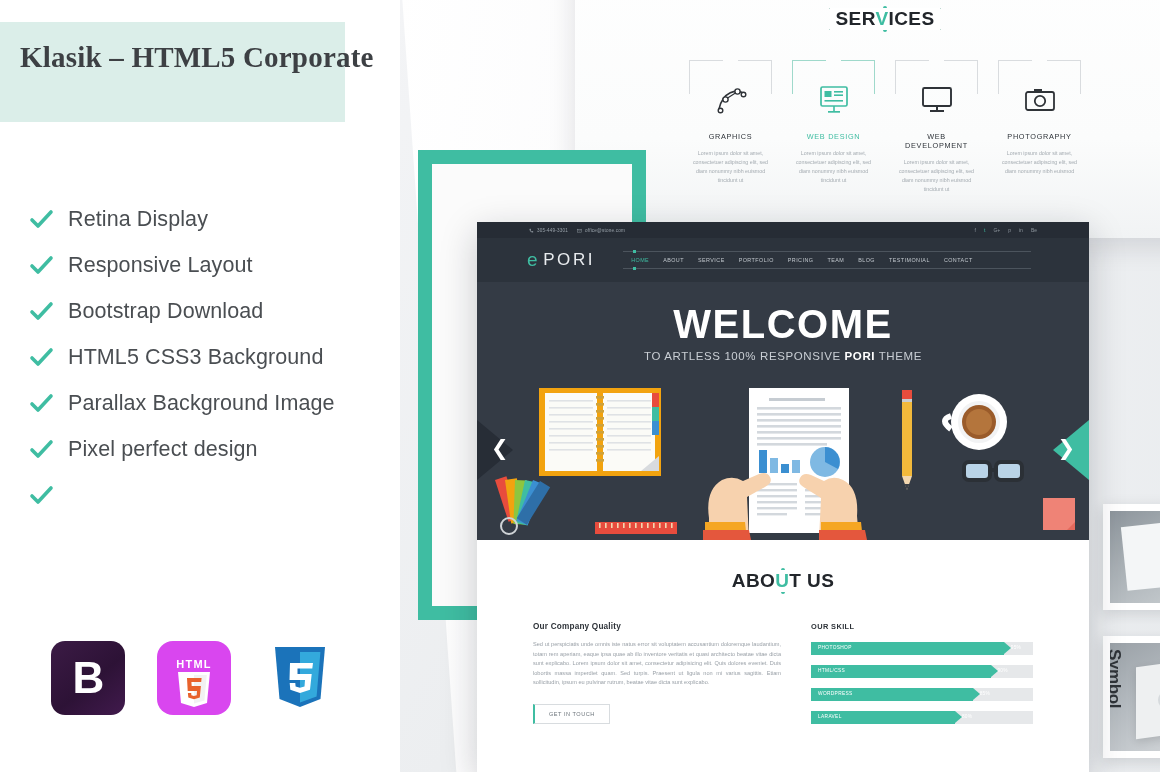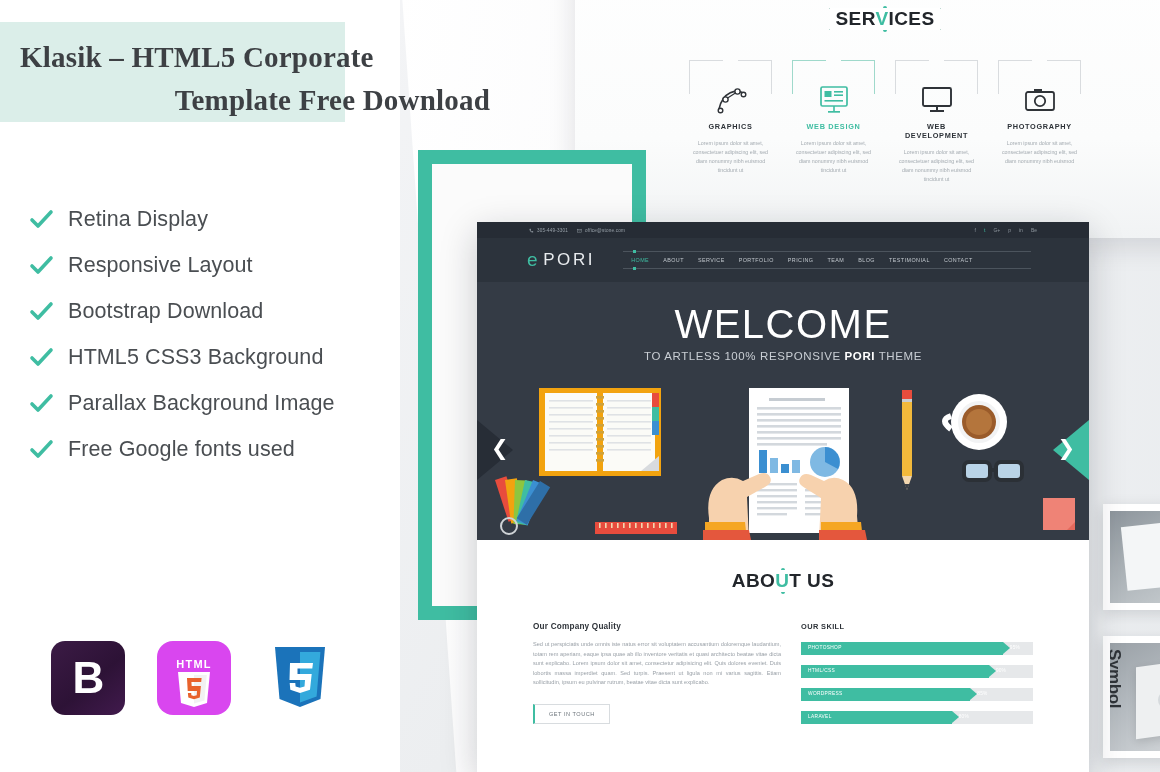--- a/index.html
+++ b/index.html
@@ -70,21 +70,21 @@
   .nav-dot{position:absolute;left:10px;width:3px;height:3px;background:#3fbda2;}
   .nav-dot.top{top:0px;}
   .nav-dot.bot{bottom:0px;}
   .nav{display:flex;align-items:center;gap:14px;padding-left:8px;}
   .nav a{font-size:5.4px;color:#c2c8ce;letter-spacing:.45px;text-decoration:none;}
   .nav a.active{color:#3fbda2;}
 
   
   .hero{height:258px;background:#343b45;position:relative;overflow:hidden;}
   .hero-txt{position:absolute;top:22px;left:0;right:0;text-align:center;}
-  .hero-txt h1{margin:0;font-size:40px;font-weight:400;color:#fff;letter-spacing:1.5px;line-height:1;}
+  .hero-txt h1{margin:0;font-size:40px;font-weight:700;color:#fff;letter-spacing:1.5px;line-height:1;}
   .hero-txt p{margin:6px 0 0;font-size:11.5px;color:#c9ced4;letter-spacing:.6px;}
   .hero-txt p b{color:#fff;}
   .arrow{position:absolute;top:138px;width:0;height:0;}
   .arrow-l{left:0;border-top:30px solid transparent;border-bottom:30px solid transparent;
      border-left:36px solid #272d36;}
   .arrow-r{right:0;border-top:30px solid transparent;border-bottom:30px solid transparent;
      border-right:36px solid #3fbda2;}
   .chev{position:absolute;top:155px;color:#fff;font-size:21px;line-height:1;font-weight:300;}
   .chev-l{left:14px;}
   .chev-r{right:14px;}
@@ -96,21 +96,21 @@
   .sec-head{display:flex;align-items:center;justify-content:center;gap:0;position:relative;height:30px;}
   .sec-head .ttl{font-size:19px;font-weight:700;color:#22262b;letter-spacing:.4px;z-index:2;background:#fff;padding:0 6px;}
   .sec-head .ttl em{color:#3fbda2;font-style:normal;}
   .sec-rule{position:absolute;left:50%;transform:translateX(-50%);width:112px;height:1px;background:#bfd9d2;}
   .sec-rule.top{top:4px;}
   .sec-rule.bot{bottom:4px;}
   .sec-dot{position:absolute;left:50%;transform:translateX(-50%);width:4px;height:4px;background:#3fbda2;border-radius:50%;}
   .sec-dot.top{top:2px;}
   .sec-dot.bot{bottom:2px;}
 
-  .about-cols{display:flex;gap:20px;padding:26px 56px 0;}
+  .about-cols{display:flex;gap:30px;padding:26px 56px 0;}
   .col-l{width:248px;}
   .col-r{flex:1;}
   .col-h{font-size:8.2px;font-weight:700;color:#2d3238;margin:0 0 9px;letter-spacing:.2px;}
   .col-p{font-size:5.6px;line-height:9.6px;color:#9aa1a8;margin:0 0 14px;text-align:justify;}
   .btn-touch{display:inline-block;border:1px solid #d8dcdf;border-left:2px solid #3fbda2;
      padding:6px 14px;font-size:5.6px;color:#6d757c;letter-spacing:.5px;background:#fff;}
   .skill-h{font-size:7.4px;font-weight:700;color:#2d3238;margin:0 0 11px;letter-spacing:.4px;}
   .bar-row{position:relative;height:13px;margin-bottom:10px;}
   .bar-track{position:absolute;inset:0;background:#e6e8ea;}
   .bar-fill{position:absolute;left:0;top:0;bottom:0;background:#3fbda2;}
@@ -126,21 +126,21 @@
   .svc-head{margin-top:96px;height:32px;}
   .svc-cards{display:flex;gap:0;padding:0 104px;margin-top:24px;}
   .svc-card{width:137px;padding:18px 10px 0;position:relative;text-align:center;}
   .svc-card .corner{position:absolute;left:10px;top:0;width:34px;height:1px;background:#d9dcdf;}
   .svc-card .corner2{position:absolute;left:10px;top:0;width:1px;height:34px;background:#d9dcdf;}
   .svc-card .corner3{position:absolute;right:10px;top:0;width:34px;height:1px;background:#d9dcdf;}
   .svc-card .corner4{position:absolute;right:10px;top:0;width:1px;height:34px;background:#d9dcdf;}
   .svc-card.active .corner,.svc-card.active .corner2,
   .svc-card.active .corner3,.svc-card.active .corner4{background:#9fd9cb;}
   .svc-icon{height:44px;display:flex;align-items:center;justify-content:center;}
-  .svc-name{font-size:7.3px;font-weight:700;letter-spacing:.7px;color:#2d3238;}
+  .svc-name{font-size:7.3px;font-weight:400;letter-spacing:.7px;color:#2d3238;margin-top:10px;}
   .svc-card.active .svc-name{color:#3fbda2;}
   .svc-desc{font-size:5.3px;line-height:9px;color:#a4abb1;margin-top:8px;}
 
   
   .thumb{position:absolute;left:1103px;width:120px;background:#fff;
      box-shadow:0 4px 14px rgba(20,25,35,.14);padding:7px;box-sizing:border-box;}
   .thumb-1{top:504px;height:106px;}
   .thumb-2{top:636px;height:122px;}
   .thumb-ph{width:100%;height:100%;position:relative;overflow:hidden;}
   .ph-a{background:linear-gradient(150deg,#8d959c 0%,#a9b0b5 40%,#cdd2d5 100%);}
@@ -529,21 +529,20 @@
             <span class="bar-pct" style="left:68%">80%</span>
           </div>
         </div>
       </div>
     </div>
   </div>
 
   <div class="title-band"></div>
   <div class="title">
     <span>Klasik – HTML5 Corporate</span>
-    <span class="l2">Template Free Download</span>
   </div>
 
   <div class="features">
     <div class="feat">
       <span class="chk">
           <svg width="26" height="26" viewBox="0 0 26 26">
             <path d="M4 14 L10 20 L23 6" fill="none" stroke="#3fbda2" stroke-width="3.6" stroke-linecap="round" stroke-linejoin="round"></path>
           </svg>
         </span>
       <span class="lbl">Retina Display</span>
@@ -579,21 +578,28 @@
           </svg>
         </span>
       <span class="lbl">Parallax Background Image</span>
     </div>
     <div class="feat">
       <span class="chk">
           <svg width="26" height="26" viewBox="0 0 26 26">
             <path d="M4 14 L10 20 L23 6" fill="none" stroke="#3fbda2" stroke-width="3.6" stroke-linecap="round" stroke-linejoin="round"></path>
           </svg>
         </span>
-      <span class="lbl">Free Google fonts used</span>
+      <span class="lbl">Pixel perfect design</span>
+    </div>
+    <div class="feat">
+      <span class="chk">
+          <svg width="26" height="26" viewBox="0 0 26 26">
+            <path d="M4 14 L10 20 L23 6" fill="none" stroke="#3fbda2" stroke-width="3.6" stroke-linecap="round" stroke-linejoin="round"></path>
+          </svg>
+        </span>
     </div>
   </div>
 
   <div class="badges">
     <div class="badge badge-bs">
       <span class="b">B</span>
     </div>
     <div class="badge badge-html">
       <svg width="74" height="74" viewBox="0 0 74 74">
         <text x="37" y="27" text-anchor="middle" font-family="Liberation Sans, sans-serif" font-size="11" font-weight="700" fill="#ffffff" letter-spacing="1.2">HTML</text>

